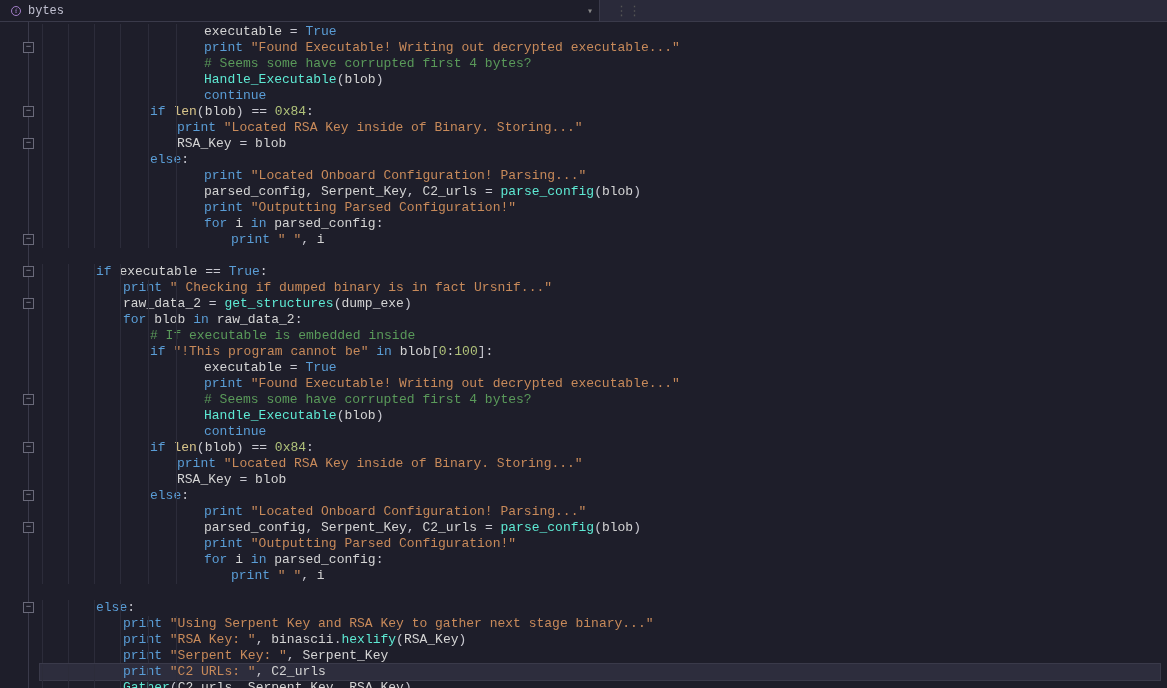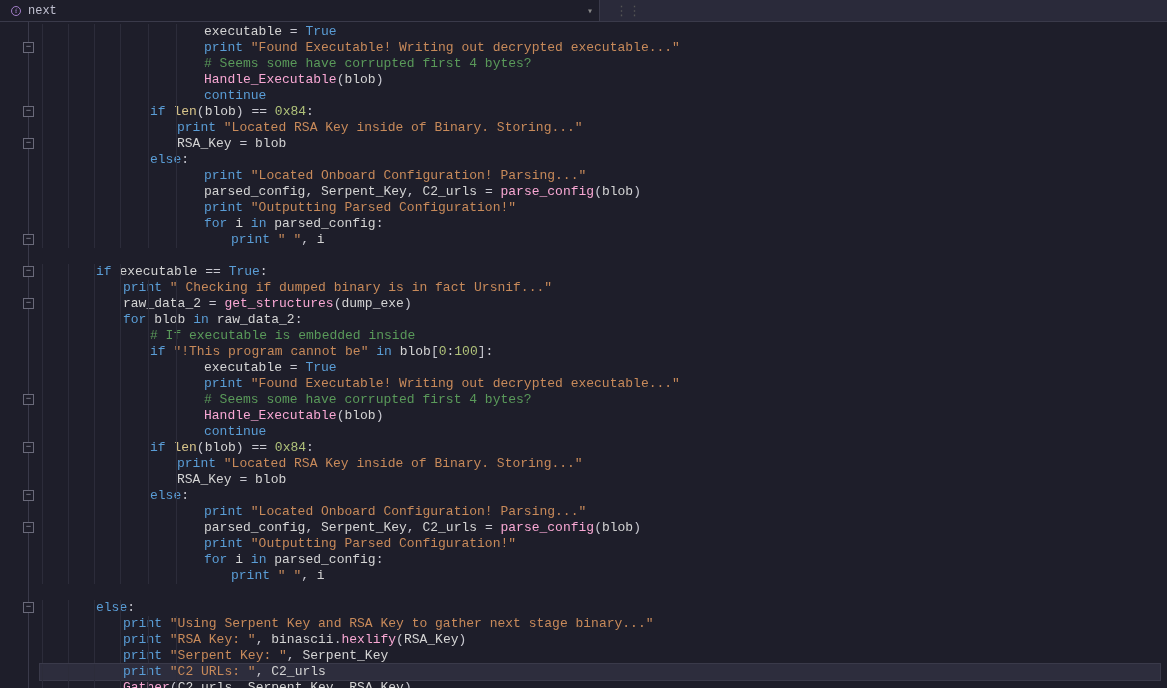--- a/index.html
+++ b/index.html
@@ -112,41 +112,41 @@
     outline: 1px solid #3a3a4a;
   }
   .kw   { color: #5a9dd6; }
   .func { color: #d7c48a; }
   .str  { color: #c88a5a; }
   .cmt  { color: #5a9a5a; }
   .num  { color: #b0c27a; }
   .const{ color: #5a9dd6; }
   .op   { color: #c8c8d0; }
   .ident{ color: #d4d4d4; }
-  .call { color: #f9a8d4; }
+  .call { color: #5eead4; }
   .indent-guide {
     position: absolute;
     top: 0;
     bottom: 0;
     width: 1px;
     background: #2c2c3a;
   }
 </style>
 </head>
 <body>
 
 <div class="tab-bar">
   <div class="tab">
     <span class="tab-icon">
       <svg viewBox="0 0 16 16">
           <circle cx="8" cy="8" r="6" fill="none" stroke="#b088d8" stroke-width="1.2"></circle>
           <text x="8" y="11" font-size="9" text-anchor="middle" fill="#b088d8" font-family="Consolas">f</text>
         </svg>
     </span>
-    <span>next</span>
+    <span>bytes</span>
     <span class="tab-dropdown">▾</span>
   </div>
   <div class="splitter">⋮⋮</div>
 </div>
 
 <div class="editor-wrap">
   <div class="marker-bar"></div>
   <div class="gutter">
     <div class="fold-vline"></div>
     <div id="fold-marks">

